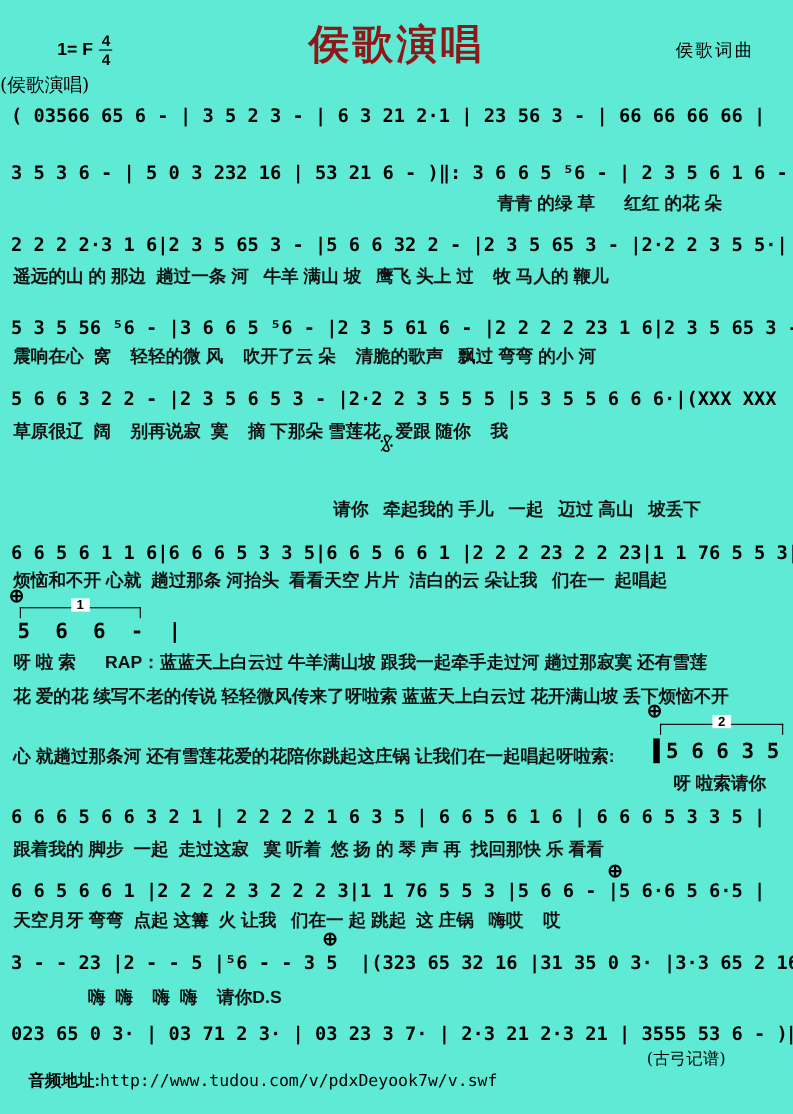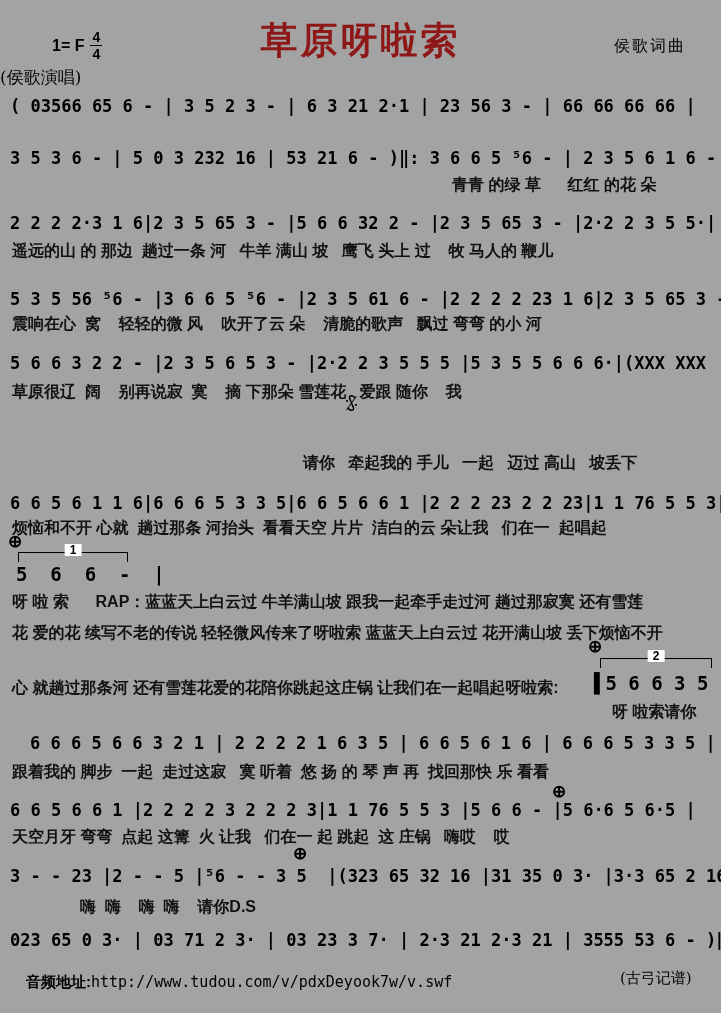--- a/index.html
+++ b/index.html
@@ -1,16 +1,16 @@
 <!DOCTYPE html>
 <html><head>
 <meta charset="utf-8">
 <style>
   html,body{margin:0;padding:0;background:#e8e8e8;}
-  .page{position:relative;width:721px;height:1013px;background:#a3a3a3;overflow:hidden;
+  .page{position:relative;width:721px;height:1013px;background:#5eead4;overflow:hidden;
         font-family:"Liberation Sans", sans-serif;color:#000;}
   .abs{position:absolute;}
   .notes{font-family:"DejaVu Sans Mono", monospace;font-weight:bold;font-size:17px;
          white-space:pre;color:#000;letter-spacing:0;}
   .notes-big{font-size:19px;}
   .lyr{font-size:16px;font-weight:600;white-space:pre;color:#111;}
   .title{left:0;right:0;text-align:center;font-size:37px;font-weight:bold;letter-spacing:3px;}
   .subtitle{left:0;right:0;font-size:17px;
             font-family:"DejaVu Serif", serif;}
   .credit{font-size:16px;font-family:Liberation Serif, serif;letter-spacing:2px;margin-left:16px;}
@@ -33,21 +33,21 @@
 
 <div class="page">
 
   <div class="abs keysig" style="left:52px;top:30px;">
     <span>1= F</span>
     <span class="frac">
       <span class="top">4</span>
       <span class="bot">4</span>
     </span>
   </div>
-  <div class="abs title" style="top:16px;color:#8e1717;">草原呀啦索</div>
+  <div class="abs title" style="top:16px;color:#8e1717;">侯歌演唱</div>
   <div class="abs credit" style="left:598px;top:36px;">侯歌词曲</div>
   <div class="abs subtitle" style="top:66px;">(侯歌演唱)</div>
 
   <div class="abs notes" style="left:10px;top:96px;">( 03566 65 6 - | 3 5 2 3 - | 6 3 21 2·1 | 23 56 3 - | 66 66 66 66 |</div>
 
   <div class="abs notes" style="left:10px;top:148px;">3 5 3 6 - | 5 0 3 232 16 | 53 21 6 - )‖: 3 6 6 5 ⁵6 - | 2 3 5 6 1 6 - |</div>
   <div class="abs lyr" style="left:452px;top:175px;">青青 的绿 草      红红 的花 朵</div>
 
   <div class="abs notes" style="left:10px;top:213px;">2 2 2 2·3 1 6|2 3 5 65 3 - |5 6 6 32 2 - |2 3 5 65 3 - |2·2 2 3 5 5·|</div>
   <div class="abs lyr" style="left:12px;top:241px;">遥远的山 的 那边  趟过一条 河   牛羊 满山 坡   鹰飞 头上 过    牧 马人的 鞭儿</div>
@@ -82,31 +82,31 @@
   <div class="abs lyr" style="left:12px;top:623px;">花 爱的花 续写不老的传说 轻轻微风传来了呀啦索 蓝蓝天上白云过 花开满山坡 丢下烦恼不开</div>
 
   <span class="abs coda" style="left:588px;top:638px;">⊕</span>
   <div class="abs volta" style="left:600px;top:658px;width:110px;">
     <span class="volta-label">2</span>
   </div>
   <div class="abs lyr" style="left:12px;top:678px;">心 就趟过那条河 还有雪莲花爱的花陪你跳起这庄锅 让我们在一起唱起呀啦索:</div>
   <div class="abs notes notes-big" style="left:594px;top:672px;">▌5 6 6 3 5 |</div>
   <div class="abs lyr" style="left:612px;top:702px;">呀 啦索请你</div>
 
-  <div class="abs notes" style="left:10px;top:733px;margin-left:20px;">6 6 6 5 6 6 3 2 1 | 2 2 2 2 1 6 3 5 | 6 6 5 6 1 6 | 6 6 6 5 3 3 5 |</div>
+  <div class="abs notes" style="left:10px;top:733px;">6 6 6 5 6 6 3 2 1 | 2 2 2 2 1 6 3 5 | 6 6 5 6 1 6 | 6 6 6 5 3 3 5 |</div>
   <div class="abs lyr" style="left:12px;top:762px;">跟着我的 脚步  一起  走过这寂   寞 听着  悠 扬 的 琴 声 再  找回那快 乐 看看</div>
 
   <span class="abs coda" style="left:552px;top:783px;">⊕</span>
   <div class="abs notes" style="left:10px;top:800px;">6 6 5 6 6 1 |2 2 2 2 3 2 2 2 3|1 1 76 5 5 3 |5 6 6 - |5 6·6 5 6·5 |</div>
   <div class="abs lyr" style="left:12px;top:827px;">天空月牙 弯弯  点起 这篝  火 让我   们在一 起 跳起  这 庄锅   嗨哎    哎</div>
 
   <span class="abs coda" style="left:293px;top:845px;">⊕</span>
   <div class="abs notes" style="left:10px;top:866px;">3 - - 23 |2 - - 5 |⁵6 - - 3 5  |(323 65 32 16 |31 35 0 3· |3·3 65 2 16 |</div>
   <div class="abs lyr" style="left:80px;top:897px;">嗨  嗨    嗨  嗨    请你D.S</div>
 
   <div class="abs notes" style="left:10px;top:930px;">023 65 0 3· | 03 71 2 3· | 03 23 3 7· | 2·3 21 2·3 21 | 3555 53 6 - )‖</div>
-  <div class="abs notator" style="left:620px;top:953px;margin-top:16px;">(古弓记谱)</div>
+  <div class="abs notator" style="left:588px;top:953px;">(古弓记谱)</div>
 
   <div class="abs footer-url" style="left:26px;top:973px;">
     <span>音频地址:</span><span class="url">http://www.tudou.com/v/pdxDeyook7w/v.swf</span>
   </div>
 
 </div>
 
 </body></html>

